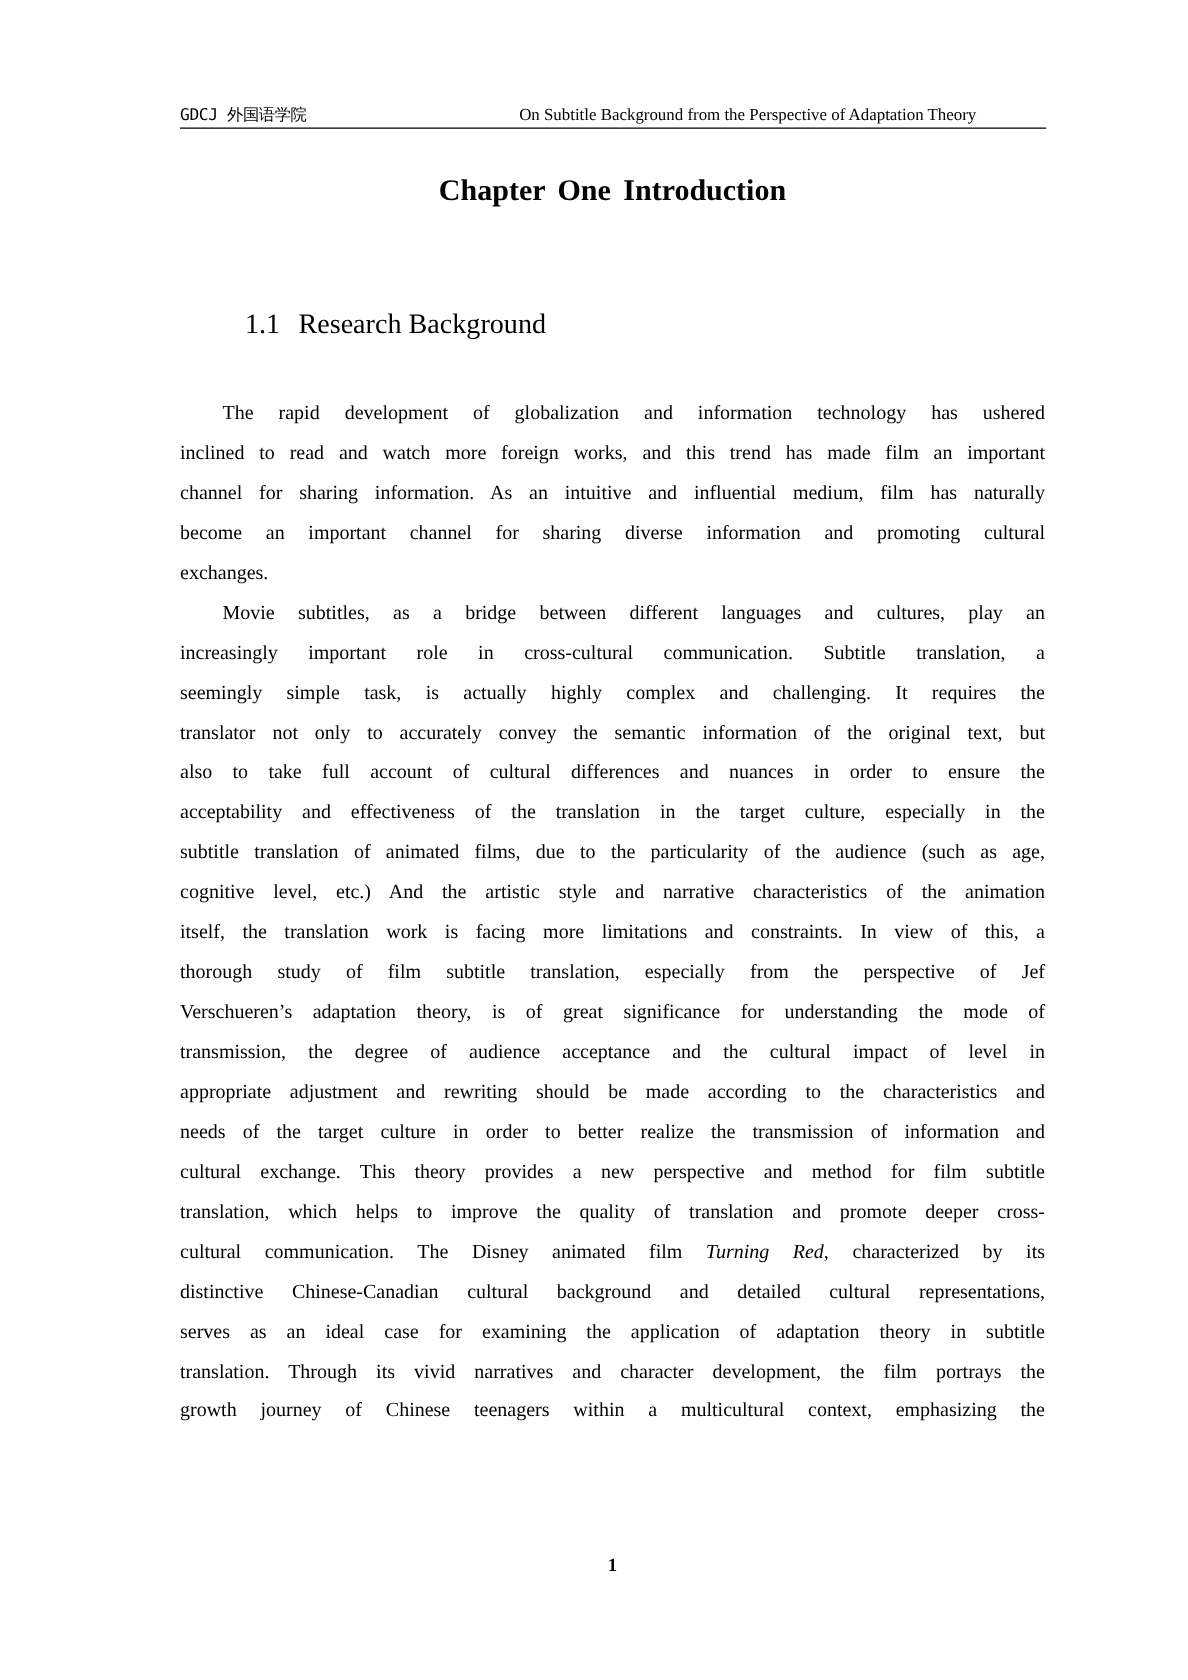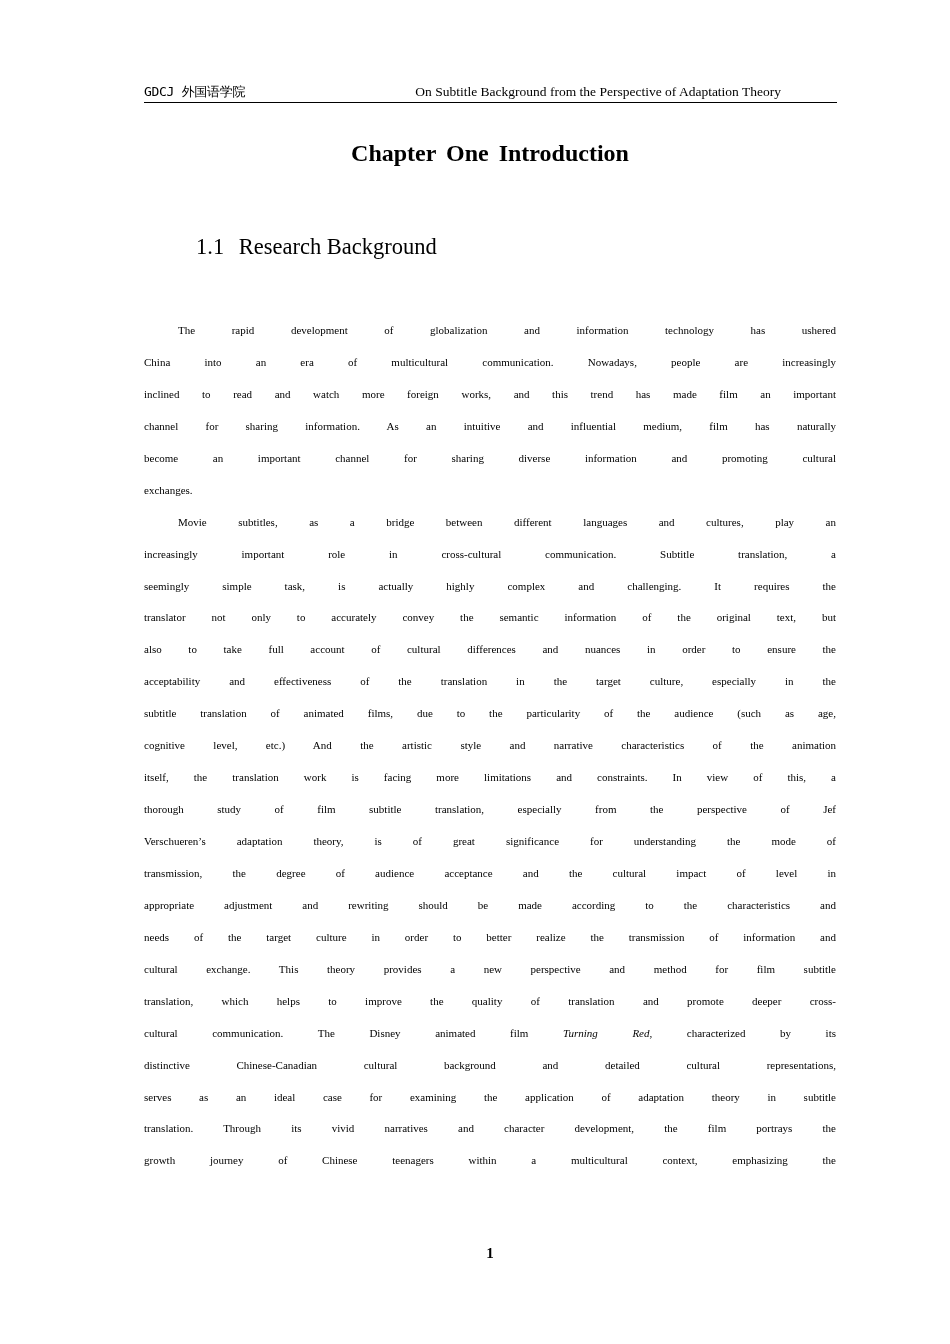--- a/index.html
+++ b/index.html
@@ -1,23 +1,23 @@
 <!DOCTYPE html>
 <html><head>
   <meta charset="utf-8">
   <style>
     html, body { margin: 0; padding: 0; background: #ffffff; }
     body { width: 950px; height: 1344px; position: relative; overflow: hidden; font-family: "Liberation Serif", serif; color: #000; }
     .header { position: absolute; left: 144px; top: 81px; width: 693px; height: 21px; border-bottom: 1.5px solid #000; }
     .header-left { position: absolute; left: 0; top: 2px; font-family: "DejaVu Sans Mono", monospace; font-size: 13px; letter-spacing: -0.3px; }
     .header-right { position: absolute; right: 56px; top: 3px; font-size: 13.5px; }
     .chapter-title { position: absolute; left: 0; top: 140px; width: 980px; text-align: center; font-weight: bold; font-size: 24px; word-spacing: 4px; }
-    .section-title { position: absolute; left: 196px; top: 234px; font-size: 22.5px; }
+    .section-title { position: absolute; left: 196px; top: 246px; font-size: 22.5px; }
     .section-title .num { margin-right: 9px; }
-    .body { position: absolute; left: 144px; top: 315px; width: 692px; font-size: 11px; line-height: 31.95px; }
+    .body { position: absolute; left: 144px; top: 315px; width: 692px; font-size: 16px; line-height: 31.95px; }
     .line { display: block; height: 31.95px; white-space: nowrap; overflow: visible; text-align: justify; text-align-last: justify; }
     .line.last { text-align-last: left; }
     .line.indent { padding-left: 34px; }
     .line i { font-style: italic; }
     .page-number { position: absolute; left: 0; top: 1245px; width: 980px; text-align: center; font-weight: bold; font-size: 15px; }
   </style>
 </head>
 <body>
 
 <div class="header">
@@ -28,21 +28,20 @@
 <div class="chapter-title">Chapter  One  Introduction</div>
 
 <div class="section-title">
   <span class="num">1.1</span>
   <span>Research Background</span>
 </div>
 
 <div class="body">
   <div>
     <span class="line indent">The rapid development of globalization and information technology has ushered</span>
-    <span class="line">China into an era of multicultural  communication. Nowadays, people are increasingly</span>
     <span class="line">inclined to read and watch more foreign works, and this trend has made film an important</span>
     <span class="line">channel for sharing information. As an intuitive and influential  medium, film has naturally</span>
     <span class="line">become an important channel for sharing diverse information and promoting cultural</span>
     <span class="line last">exchanges.</span>
   </div>
   <div>
     <span class="line indent">Movie subtitles, as a bridge between different languages and cultures, play an</span>
     <span class="line">increasingly important role in cross-cultural  communication.  Subtitle translation, a</span>
     <span class="line">seemingly simple task, is actually highly complex and challenging. It requires the</span>
     <span class="line">translator not only to accurately convey the semantic information of the original text, but</span>

